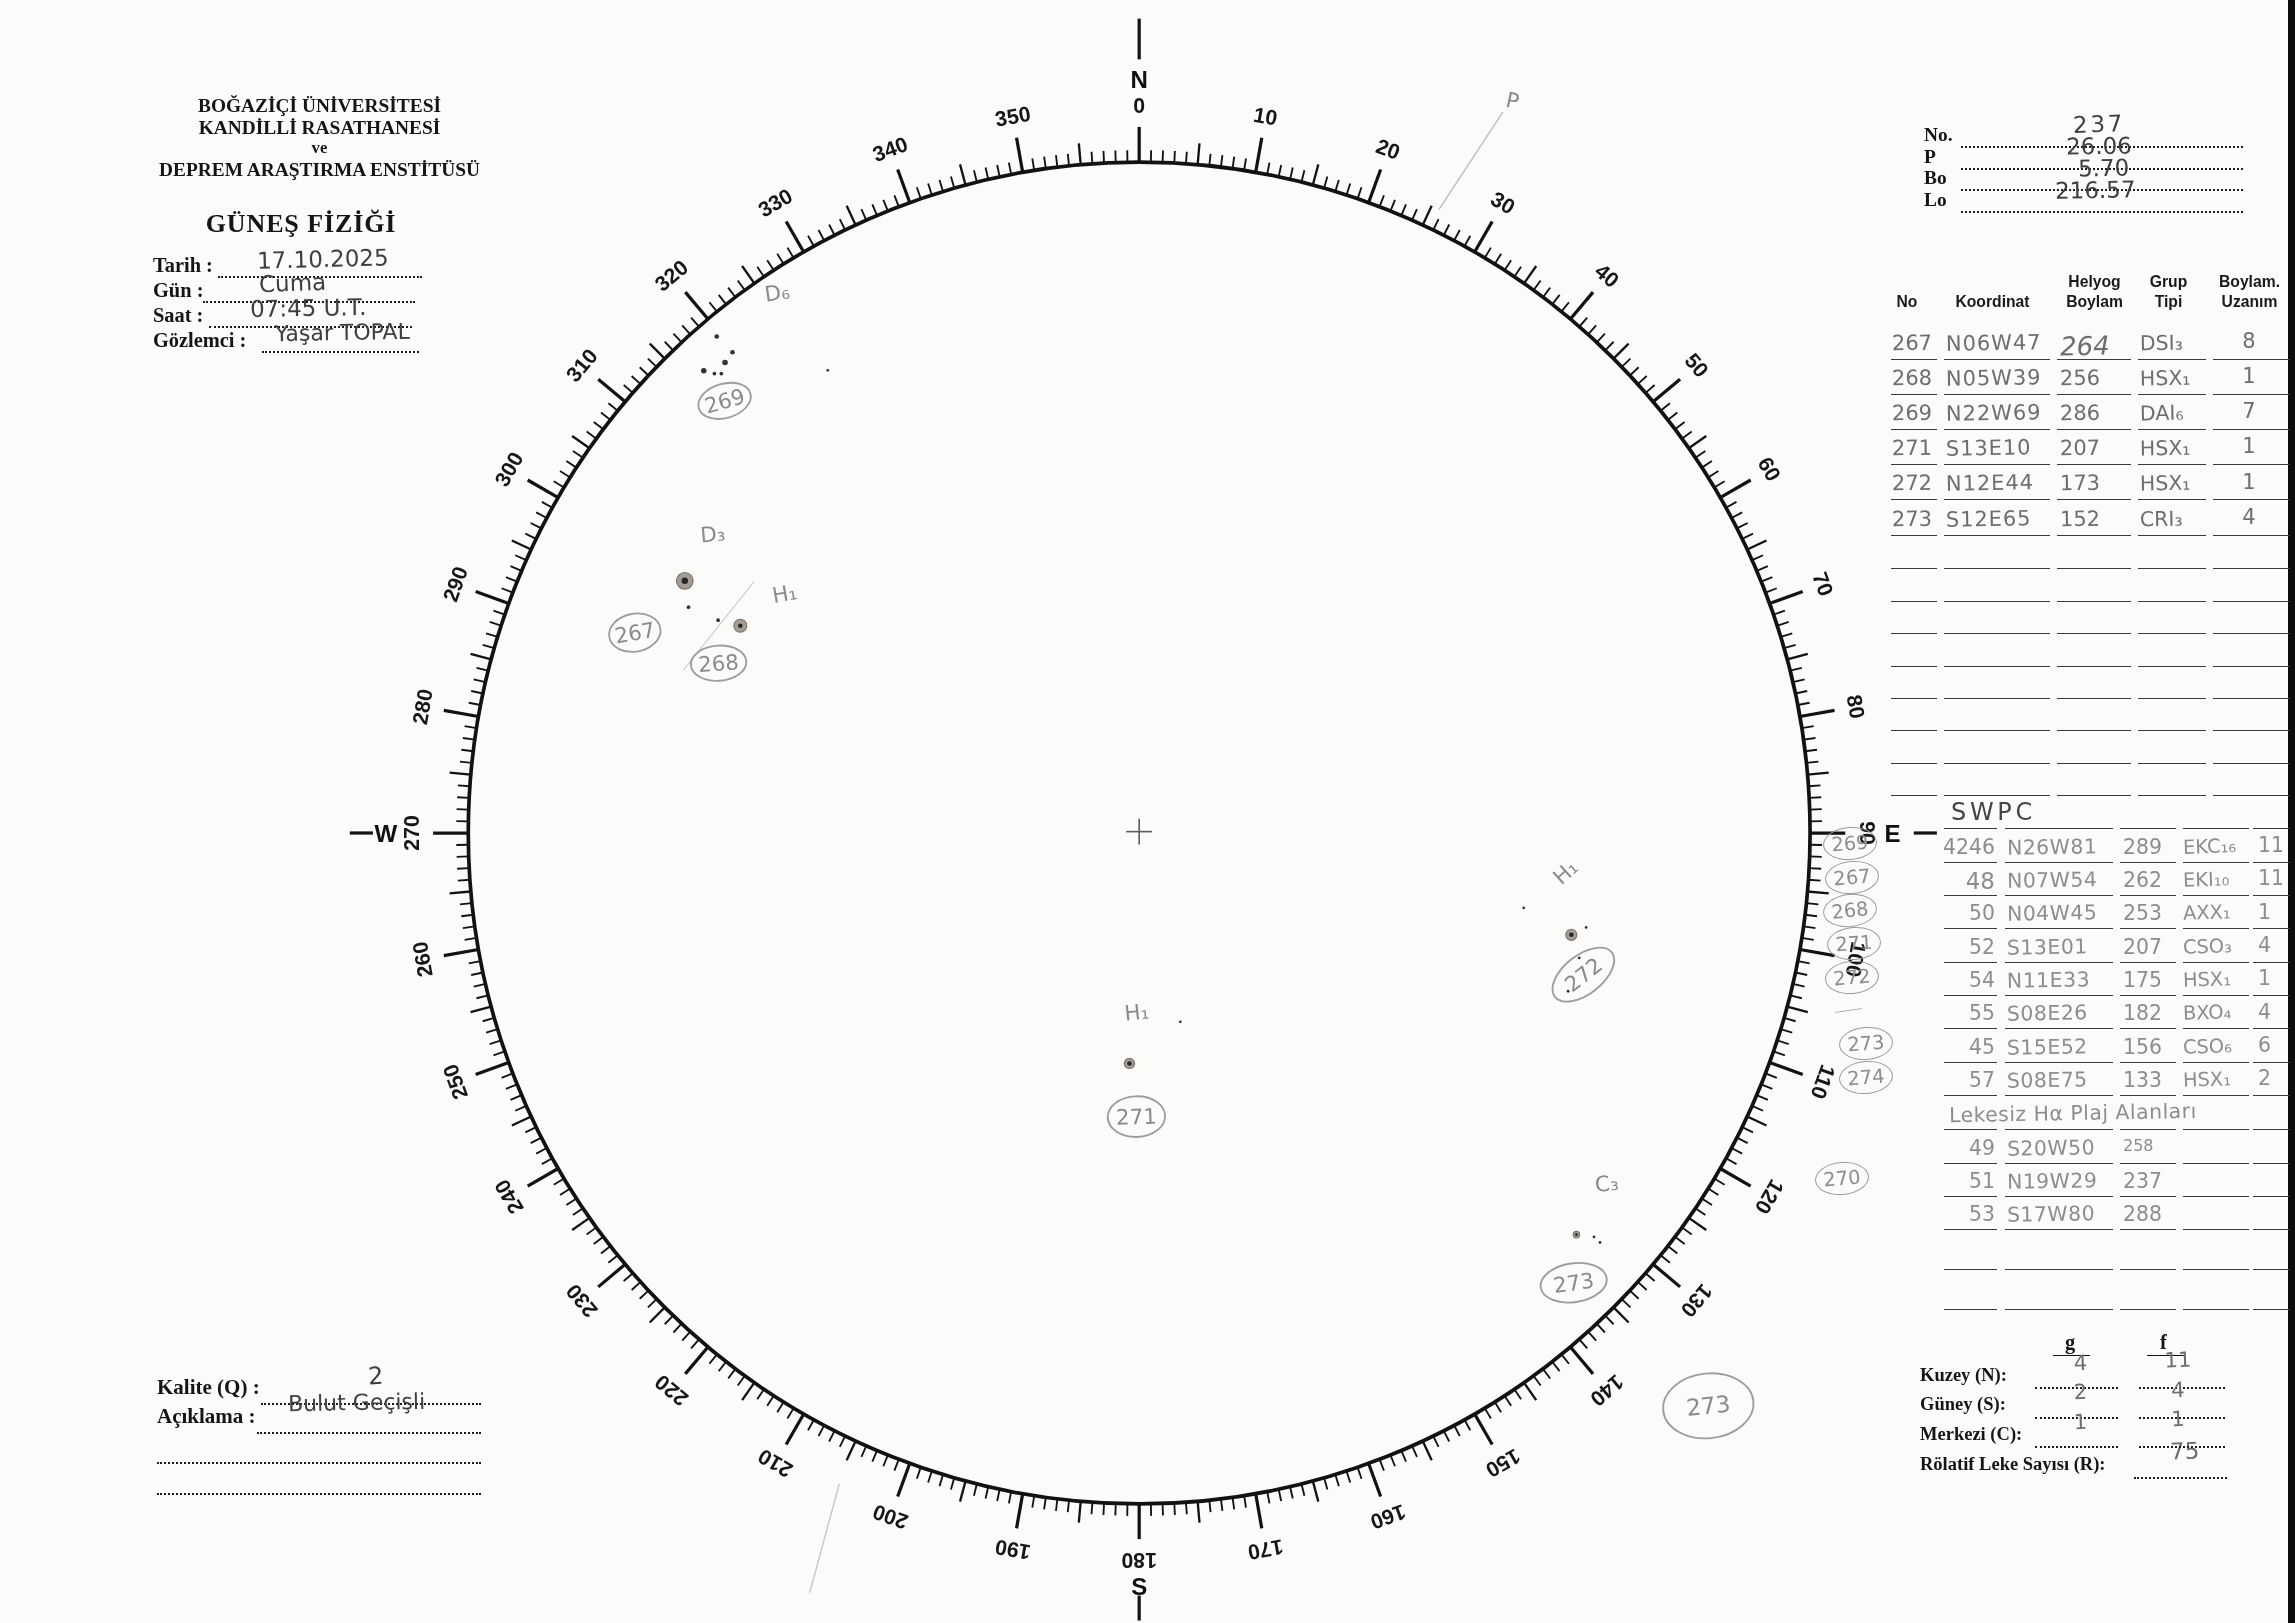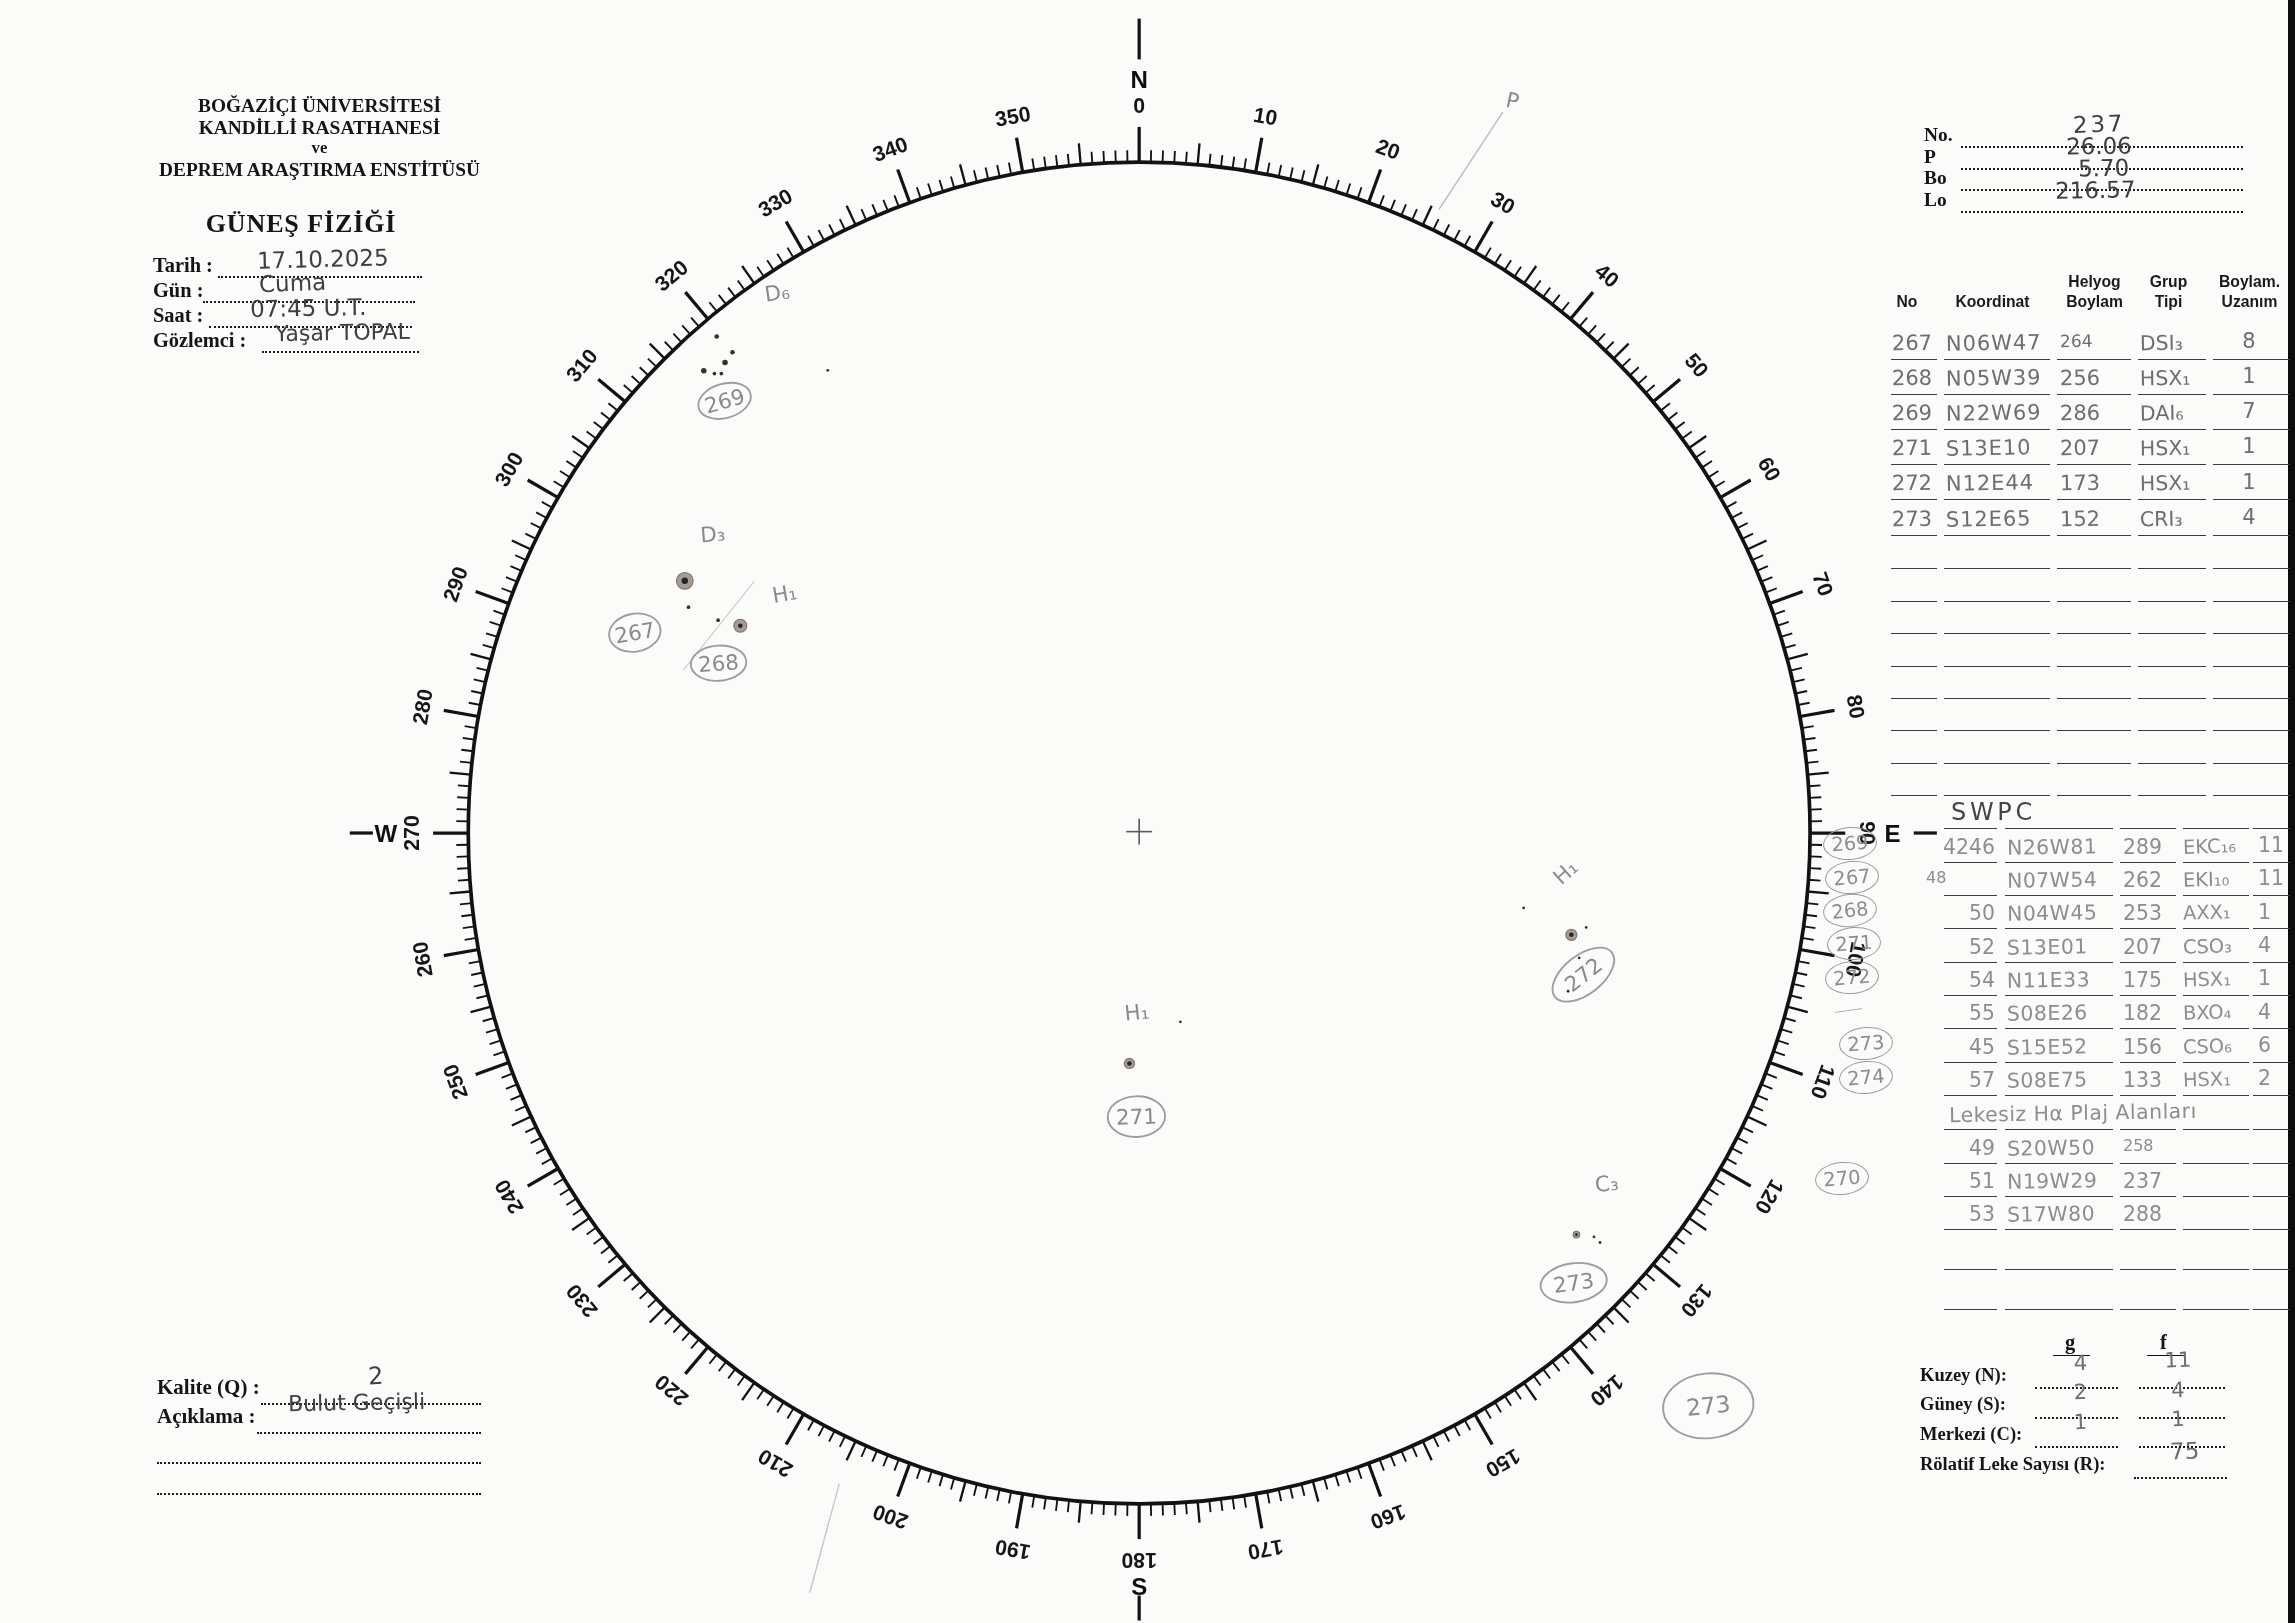--- a/index.html
+++ b/index.html
@@ -572,21 +572,21 @@
             <text class="svg-hw" text-anchor="middle" dominant-baseline="central" style="font-size:50px">273</text>
           </g>
         </svg></div>
       <div class="ul" style="left:1891px;top:359px;width:46px;"></div>
       <div class="ul" style="left:1944px;top:359px;width:106px;"></div>
       <div class="ul" style="left:2057px;top:359px;width:74px;"></div>
       <div class="ul" style="left:2138px;top:359px;width:68px;"></div>
       <div class="ul" style="left:2213px;top:359px;width:77px;"></div>
       <div class="abs hw pencild" style="left:1892px;top:333px;font-size:21px;transform:rotate(-1deg);">267</div>
       <div class="abs hw pencild" style="left:1946px;top:333px;font-size:21px;letter-spacing:0.9px;transform:rotate(-1deg);">N06W47</div>
-      <div class="abs hw pencild" style="left:2060px;top:333px;font-size:17px;transform:rotate(-1deg);">264</div>
+      <div class="abs hw pencild" style="left:2060px;top:333px;font-size:26px;transform:rotate(-1deg);font-style:italic;">264</div>
       <div class="abs hw pencild" style="left:2140px;top:333px;font-size:20.4px;transform:rotate(-1deg);">DSI₃</div>
       <div class="abs hw pencild" style="left:2221px;top:331px;width:56px;text-align:center;font-size:21px;">8</div>
       <div class="ul" style="left:1891px;top:394px;width:46px;"></div>
       <div class="ul" style="left:1944px;top:394px;width:106px;"></div>
       <div class="ul" style="left:2057px;top:394px;width:74px;"></div>
       <div class="ul" style="left:2138px;top:394px;width:68px;"></div>
       <div class="ul" style="left:2213px;top:394px;width:77px;"></div>
       <div class="abs hw pencild" style="left:1892px;top:368px;font-size:21px;transform:rotate(-1deg);">268</div>
       <div class="abs hw pencild" style="left:1946px;top:368px;font-size:21px;letter-spacing:0.9px;transform:rotate(-1deg);">N05W39</div>
       <div class="abs hw pencild" style="left:2060px;top:368px;font-size:21px;transform:rotate(-1deg);">256</div>
@@ -686,21 +686,21 @@
       <div class="abs hw pencil" style="left:2007px;top:837px;font-size:20.4px;letter-spacing:0.5px;transform:rotate(-1deg);">N26W81</div>
       <div class="abs hw pencil" style="left:2123px;top:837px;font-size:20.4px;">289</div>
       <div class="abs hw pencil" style="left:2183px;top:837px;font-size:19.4px;transform:rotate(-2deg);">EKC₁₆</div>
       <div class="abs hw pencil" style="left:2258px;top:835px;font-size:20.4px;">11</div>
       <div class="mcirc" style="left:1823px;top:827px;width:52px;height:31px;font-size:19.4px;transform:rotate(-4deg);">269</div>
       <div class="ul" style="left:1944px;top:895px;width:53px;"></div>
       <div class="ul" style="left:2005px;top:895px;width:108px;"></div>
       <div class="ul" style="left:2120px;top:895px;width:56px;"></div>
       <div class="ul" style="left:2183px;top:895px;width:66px;"></div>
       <div class="ul" style="left:2253px;top:895px;width:37px;"></div>
-      <div class="abs hw pencil" style="left:1926px;top:870px;width:69px;font-size:16px;">48</div>
+      <div class="abs hw pencil" style="left:1926px;top:870px;width:69px;text-align:right;font-size:23px;">48</div>
       <div class="abs hw pencil" style="left:2007px;top:870px;font-size:20.4px;letter-spacing:0.5px;transform:rotate(-1deg);">N07W54</div>
       <div class="abs hw pencil" style="left:2123px;top:870px;font-size:20.4px;">262</div>
       <div class="abs hw pencil" style="left:2183px;top:870px;font-size:19.4px;transform:rotate(-2deg);">EKI₁₀</div>
       <div class="abs hw pencil" style="left:2258px;top:868px;font-size:20.4px;">11</div>
       <div class="mcirc" style="left:1825px;top:861px;width:52px;height:31px;font-size:19.4px;transform:rotate(-5deg);">267</div>
       <div class="ul" style="left:1944px;top:928px;width:53px;"></div>
       <div class="ul" style="left:2005px;top:928px;width:108px;"></div>
       <div class="ul" style="left:2120px;top:928px;width:56px;"></div>
       <div class="ul" style="left:2183px;top:928px;width:66px;"></div>
       <div class="ul" style="left:2253px;top:928px;width:37px;"></div>

